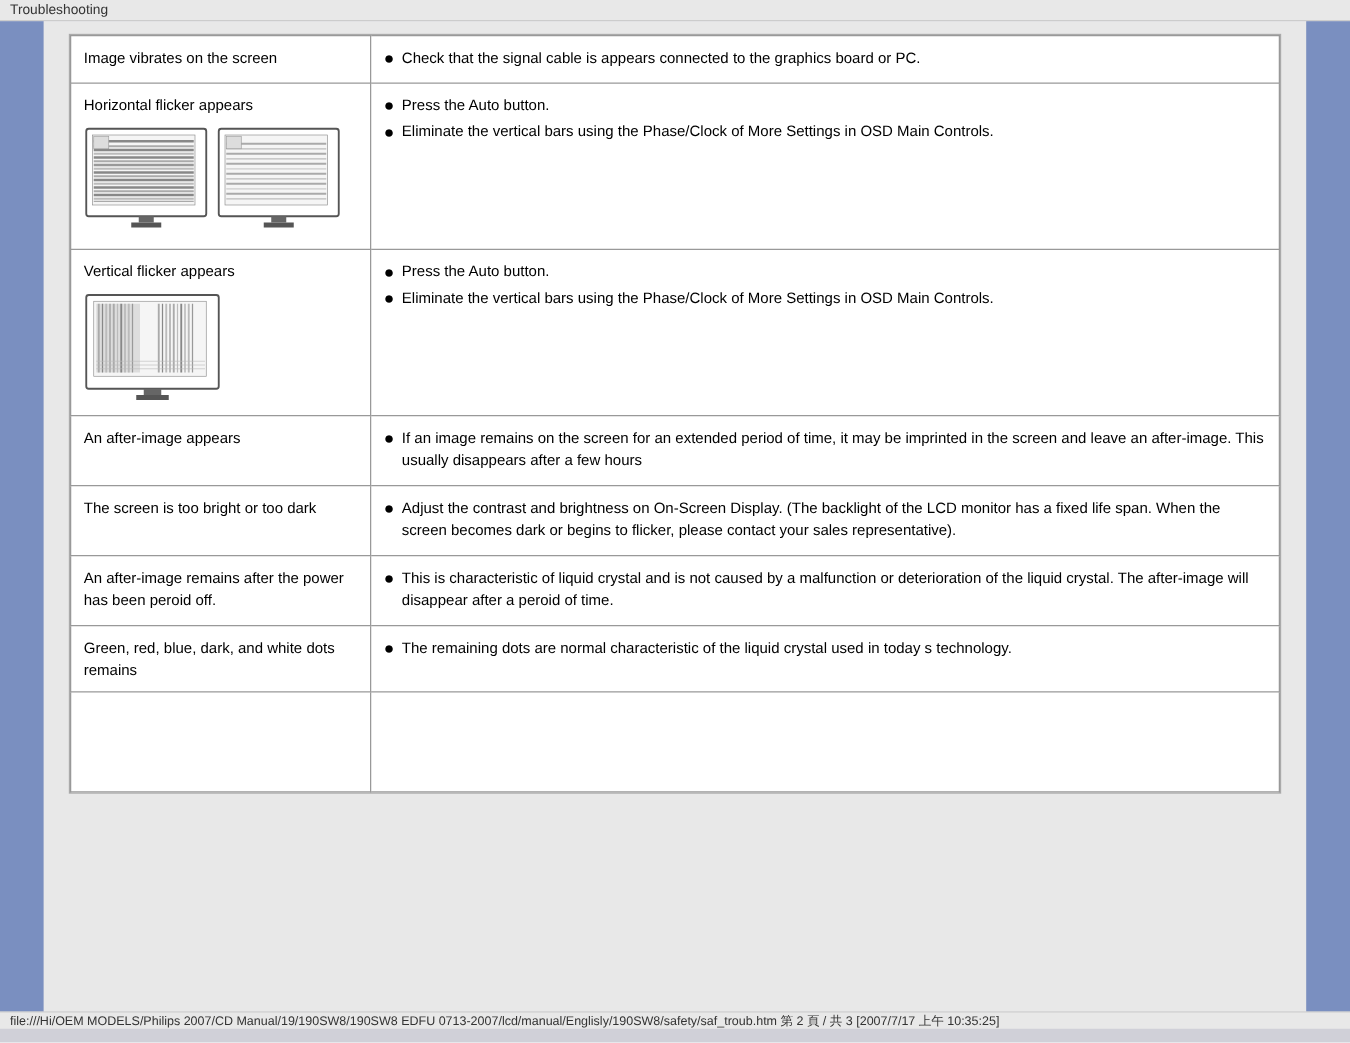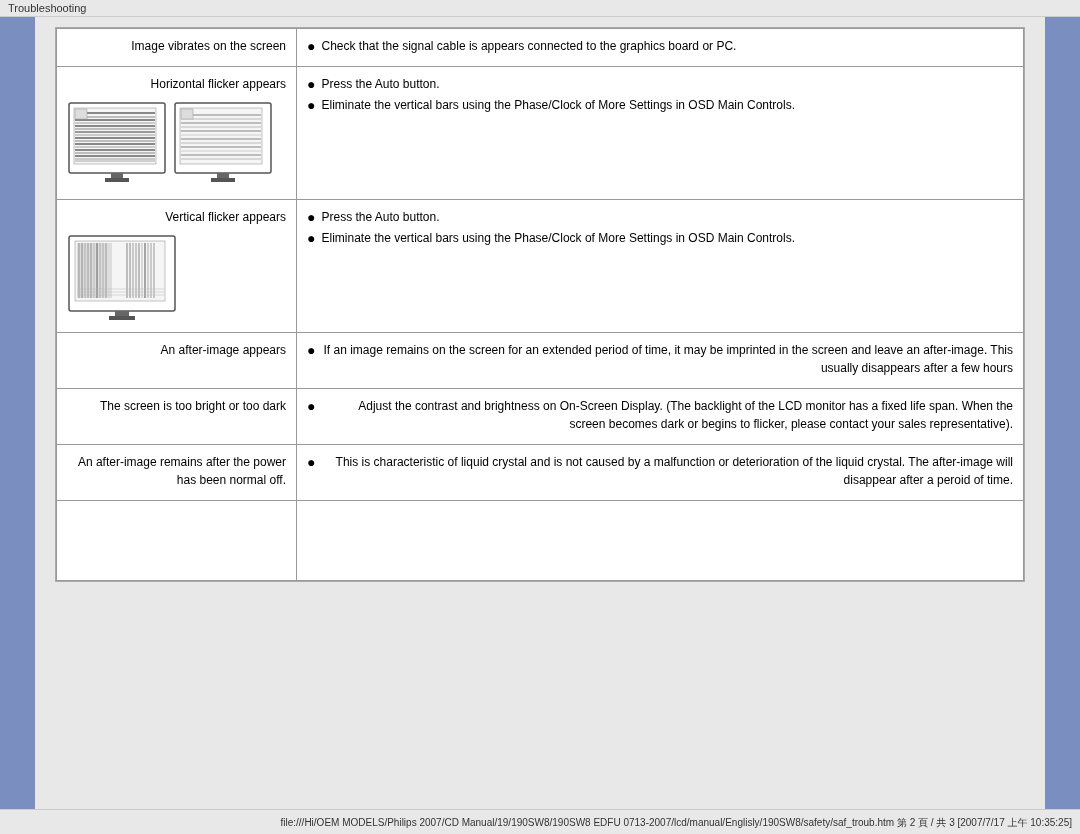--- a/index.html
+++ b/index.html
@@ -19,21 +19,20 @@
       padding: 2px 8px;
       font-size: 11px;
       color: #333;
       border-bottom: 1px solid #ccc;
     }
 
     .main-layout {
       display: flex;
       width: 1080px;
       height: calc(834px - 20px - 22px);
-      text-align: right;
     }
 
     .left-sidebar {
       width: 35px;
       background: #7a8fc0;
       flex-shrink: 0;
     }
 
     .right-sidebar {
       width: 35px;
@@ -91,24 +90,23 @@
     .monitor-svg {
       display: block;
     }
 
     .status-bar {
       background: #e8e8e8;
       border-top: 1px solid #ccc;
       padding: 2px 8px;
       font-size: 10px;
       color: #333;
-      height: 26px;
+      height: 14px;
       display: flex;
       align-items: center;
-      justify-content: flex-end;
     }
   </style>
 </head>
 <body>
 
 <div class="top-bar">
   <span>Troubleshooting</span>
 </div>
 
 <div class="main-layout">
@@ -277,30 +275,41 @@
           <td class="right-col">
             <div class="bullet-item">
               <span class="bullet">●</span>
               <span>Adjust the contrast and brightness on On-Screen Display. (The backlight of the LCD monitor has a fixed life span. When the screen becomes dark or begins to flicker, please contact your sales representative).</span>
             </div>
           </td>
         </tr>
 
         <tr>
           <td class="left-col">
-            <span>An after-image remains after the power has been normal off.</span>
+            <span>An after-image remains after the power has been peroid off.</span>
           </td>
           <td class="right-col">
             <div class="bullet-item">
               <span class="bullet">●</span>
               <span>This is characteristic of liquid crystal and is not caused by a malfunction or deterioration of the liquid crystal. The after-image will disappear after a peroid of time.</span>
             </div>
           </td>
         </tr>
 
+        <tr>
+          <td class="left-col">
+            <span>Green, red, blue, dark, and white dots remains</span>
+          </td>
+          <td class="right-col">
+            <div class="bullet-item">
+              <span class="bullet">●</span>
+              <span>The remaining dots are normal characteristic of the liquid crystal used in today s technology.</span>
+            </div>
+          </td>
+        </tr>
 
         <tr>
           <td class="left-col" style="height:80px;"></td>
           <td class="right-col"></td>
         </tr>
 
       </tbody>
         </table>
     </div>
   </div>

